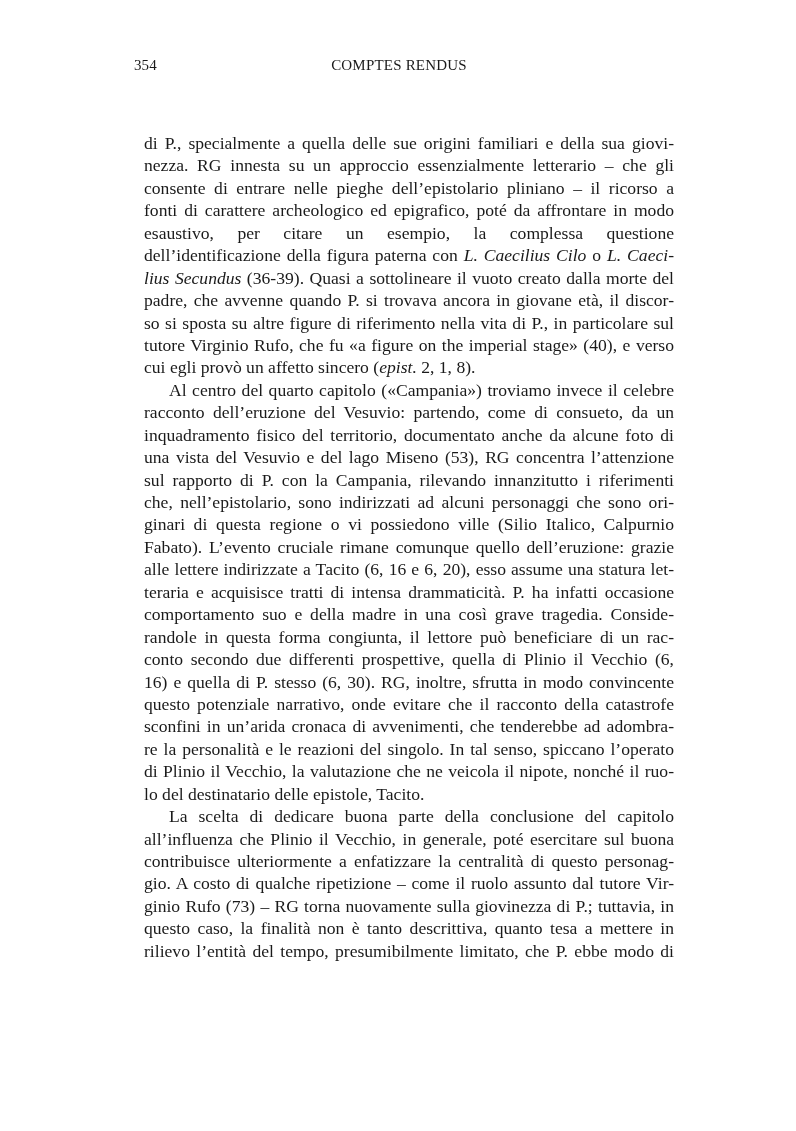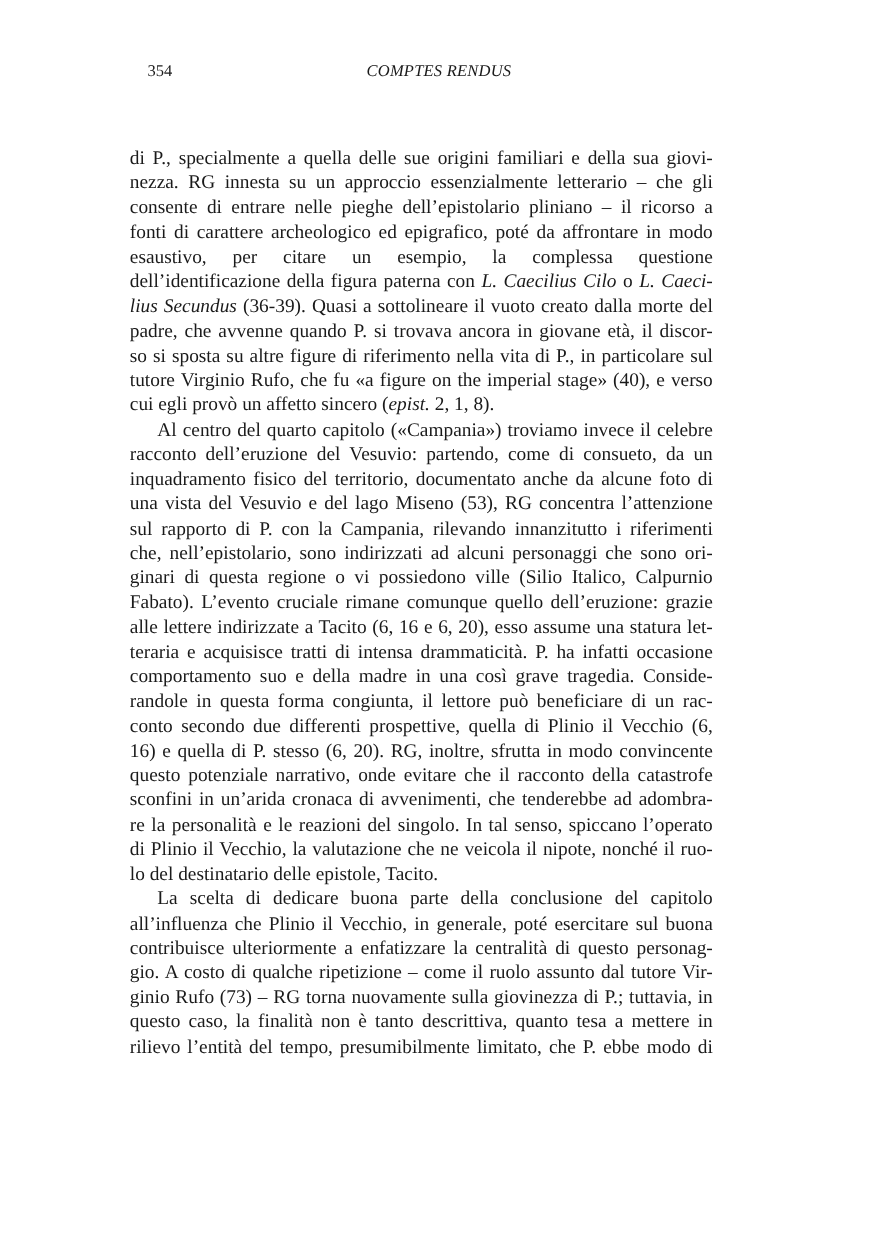--- a/index.html
+++ b/index.html
@@ -36,26 +36,25 @@
       left: 0;
       top: 0;
     }
     .running-title {
       position: absolute;
       left: 0;
       right: 0;
       text-align: center;
       top: 0;
       letter-spacing: 0.2px;
-      font-style: italic;
     }
     .body-text {
       position: absolute;
       top: 132px;
-      left: 118px;
+      left: 144px;
       width: 530px;
       font-size: 17.6px;
       line-height: 22.45px;
     }
     .line {
       display: block;
       height: 22.45px;
       white-space: nowrap;
       text-align: justify;
       text-align-last: justify;
@@ -101,21 +100,21 @@
         <span class="line"><span>una vista del Vesuvio e del lago Miseno (53), RG concentra l’attenzione</span></span>
         <span class="line"><span>sul rapporto di P. con la Campania, rilevando innanzitutto i riferimenti</span></span>
         <span class="line"><span>che, nell’epistolario, sono indirizzati ad alcuni personaggi che sono ori-</span></span>
         <span class="line"><span>ginari di questa regione o vi possiedono ville (Silio Italico, Calpurnio</span></span>
         <span class="line"><span>Fabato). L’evento cruciale rimane comunque quello dell’eruzione: grazie</span></span>
         <span class="line"><span>alle lettere indirizzate a Tacito (6, 16 e 6, 20), esso assume una statura let-</span></span>
         <span class="line"><span>teraria e acquisisce tratti di intensa drammaticità. P. ha infatti occasione</span></span>
         <span class="line"><span>comportamento suo e della madre in una così grave tragedia. Conside-</span></span>
         <span class="line"><span>randole in questa forma congiunta, il lettore può beneficiare di un rac-</span></span>
         <span class="line"><span>conto secondo due differenti prospettive, quella di Plinio il Vecchio (6,</span></span>
-        <span class="line"><span>16) e quella di P. stesso (6, 20). RG, inoltre, sfrutta in modo convincente</span></span>
+        <span class="line"><span>16) e quella di P. stesso (6, 30). RG, inoltre, sfrutta in modo convincente</span></span>
         <span class="line"><span>questo potenziale narrativo, onde evitare che il racconto della catastrofe</span></span>
         <span class="line"><span>sconfini in un’arida cronaca di avvenimenti, che tenderebbe ad adombra-</span></span>
         <span class="line"><span>re la personalità e le reazioni del singolo. In tal senso, spiccano l’operato</span></span>
         <span class="line"><span>di Plinio il Vecchio, la valutazione che ne veicola il nipote, nonché il ruo-</span></span>
         <span class="line last"><span>lo del destinatario delle epistole, Tacito.</span></span>
       </div>
       <div>
         <span class="line indent"><span>La scelta di dedicare buona parte della conclusione del capitolo</span></span>
         <span class="line"><span>all’influenza che Plinio il Vecchio, in generale, poté esercitare sul buona</span></span>
         <span class="line"><span>contribuisce ulteriormente a enfatizzare la centralità di questo personag-</span></span>

